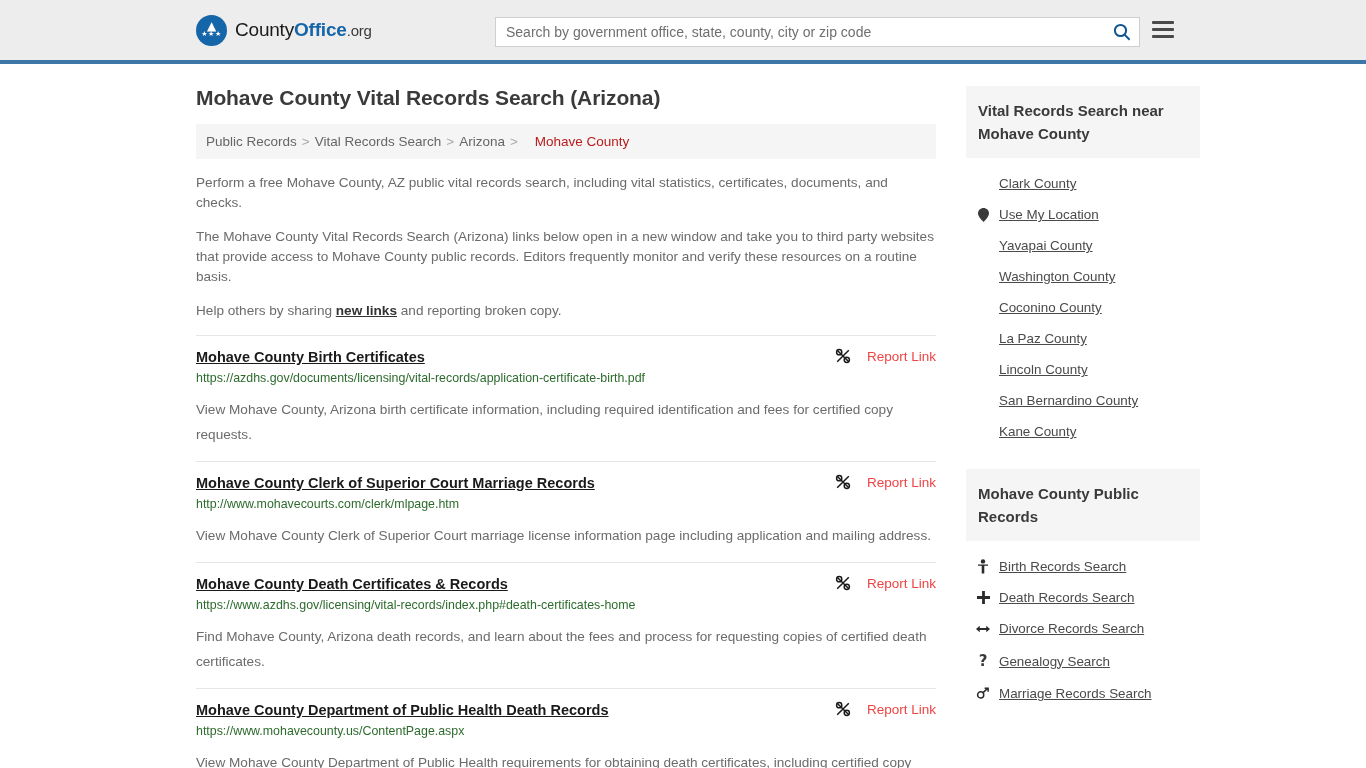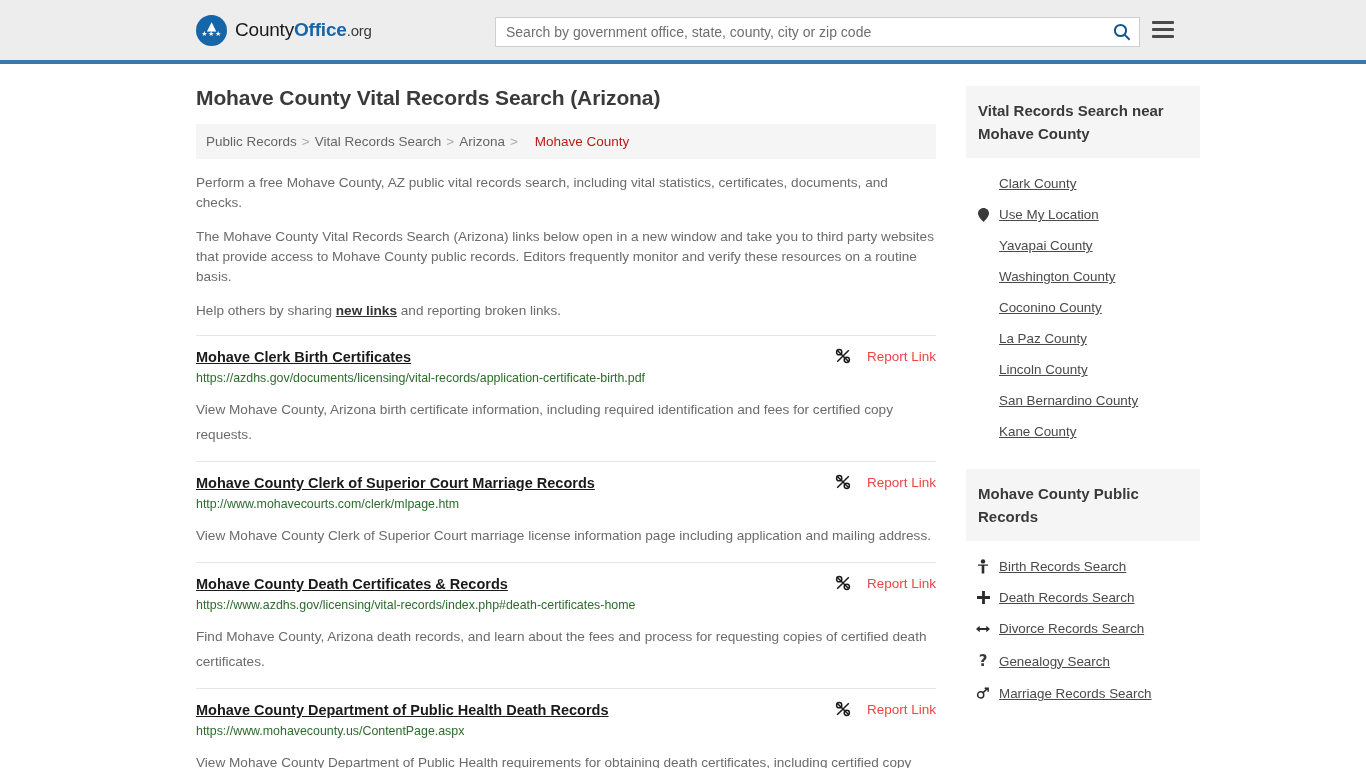--- a/index.html
+++ b/index.html
@@ -244,26 +244,26 @@
 
   <div class="main">
     <h1 class="title">Mohave County Vital Records Search (Arizona)</h1>
 
     <div class="breadcrumb">
       <a href="#">Public Records</a><span class="sep">&gt;</span><a href="#">Vital Records Search</a><span class="sep">&gt;</span><a href="#">Arizona</a><span class="sep">&gt;</span><span class="current">Mohave County</span>
     </div>
 
     <p class="intro">Perform a free Mohave County, AZ public vital records search, including vital statistics, certificates, documents, and checks.</p>
     <p class="intro">The Mohave County Vital Records Search (Arizona) links below open in a new window and take you to third party websites that provide access to Mohave County public records. Editors frequently monitor and verify these resources on a routine basis.</p>
-    <p class="intro"><span>Help others by sharing </span><a href="#">new links</a><span> and reporting broken links.</span></p>
+    <p class="intro"><span>Help others by sharing </span><a href="#">new links</a><span> and reporting broken copy.</span></p>
 
     <div id="results-container">
         <div class="result">
           <div class="result-head">
-            <a href="#" class="result-title">Mohave Clerk Birth Certificates</a>
+            <a href="#" class="result-title">Mohave County Birth Certificates</a>
             <a href="#" class="report-link">
               <svg width="16" height="16" viewBox="0 0 16 16">
   <path d="M2.2 2.2 L13.8 13.8 M13.8 2.2 L2.2 13.8" stroke="#1a1a1a" stroke-width="1.5" fill="none"></path>
   <circle cx="4.2" cy="4.2" r="2.6" fill="none" stroke="#1a1a1a" stroke-width="1.5"></circle>
   <circle cx="11.8" cy="11.8" r="2.6" fill="none" stroke="#1a1a1a" stroke-width="1.5"></circle>
 </svg>
               <span>Report Link</span>
             </a>
           </div>
           <a href="#" class="result-url">https://azdhs.gov/documents/licensing/vital-records/application-certificate-birth.pdf</a>

